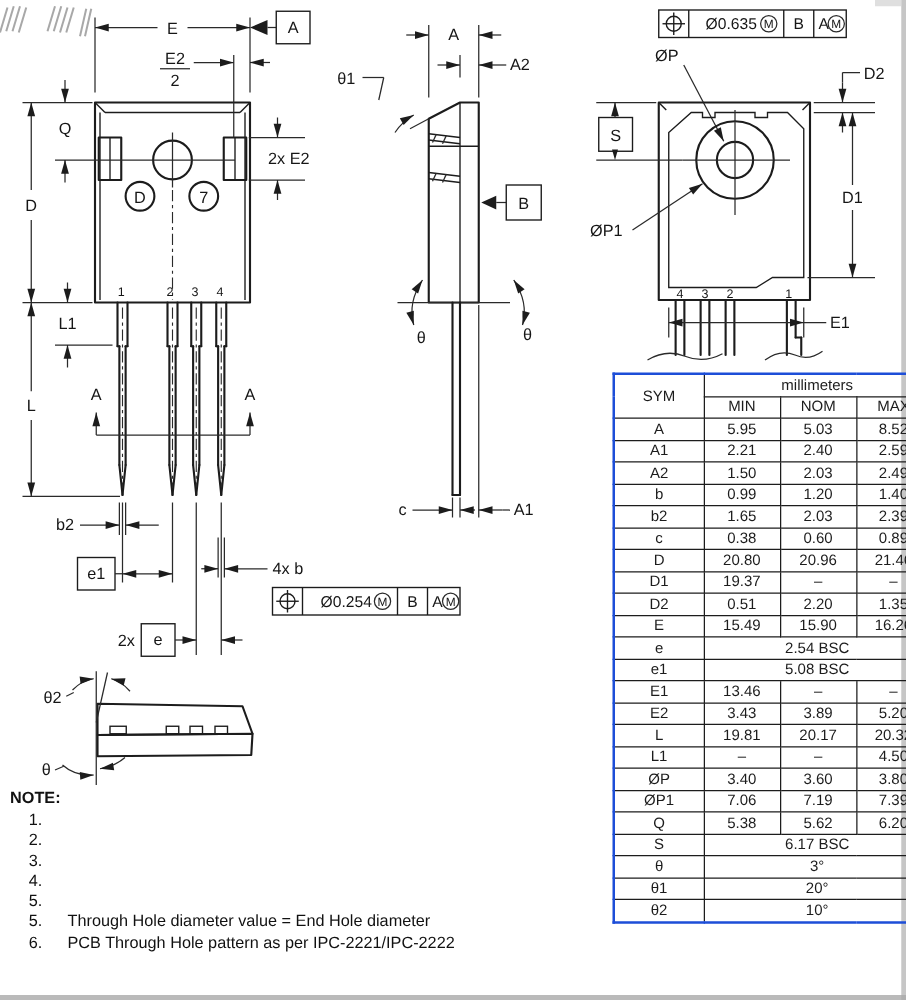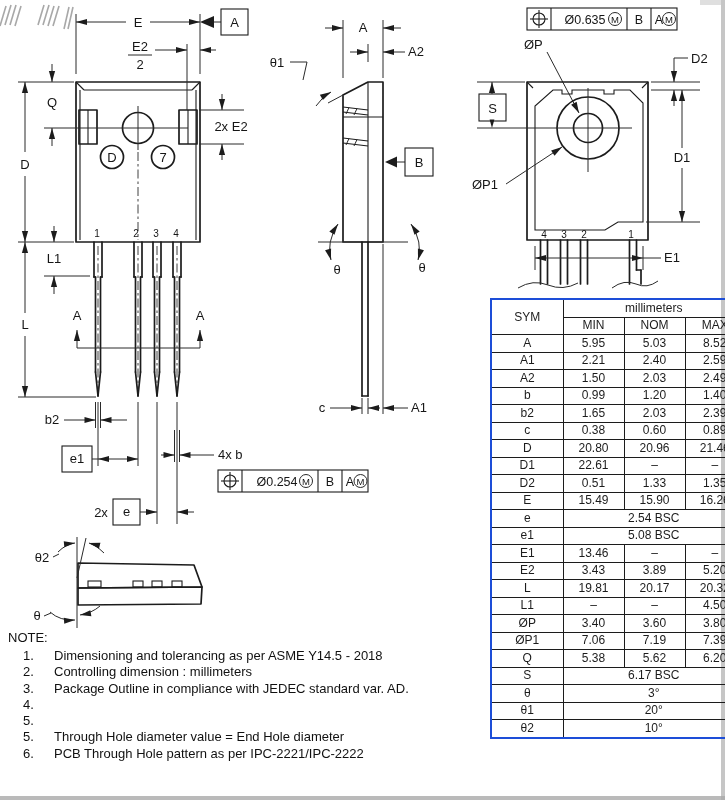--- a/index.html
+++ b/index.html
@@ -15,21 +15,21 @@
   .lbls{font:13px "Liberation Sans",sans-serif;text-anchor:start;}
   .sm{font:10px "Liberation Sans",sans-serif;text-anchor:middle;}
   .fcf{font:12.5px "Liberation Sans",sans-serif;text-anchor:middle;}
   .mm{font:9.5px "Liberation Sans",sans-serif;text-anchor:middle;}
   .wbg{fill:#fff;stroke:none;}
   table.dim{position:absolute;left:458px;top:298px;width:254px;border-collapse:collapse;
     table-layout:fixed;font:12px "Liberation Sans",sans-serif;color:#1c1c1c;
     border:2px solid #1d4ed8;margin-left:32px;}
   table.dim td{border:1px solid #1c1c1c;text-align:center;padding:0;height:16.5px;line-height:15px;}
   .notes{position:absolute;left:8px;top:630px;width:412px;font:13px "Liberation Sans",sans-serif;color:#111;}
-  .notes .title{line-height:16px;margin-bottom:2px;}
+  .notes .title{line-height:16px;margin-bottom:2px;font-weight:bold;}
   .note-item{display:flex;line-height:15.8px;margin-bottom:.5px;}
   .note-num{flex:none;width:46px;padding-left:15px;box-sizing:border-box;}
   .note-text{width:362px;text-align:justify;}
 </style>
 </head>
 <body>
 
 <svg width="725" height="800" viewBox="0 0 725 800">
   <defs>
     <marker id="arr" viewBox="0 0 12 8" markerWidth="12" markerHeight="8" refX="11.5" refY="4" orient="auto-start-reverse" markerUnits="userSpaceOnUse">
@@ -514,28 +514,28 @@
         <td>0.89</td>
       </tr>
       <tr>
         <td>D</td>
         <td>20.80</td>
         <td>20.96</td>
         <td>21.46</td>
       </tr>
       <tr>
         <td>D1</td>
-        <td>22.61</td>
+        <td>19.37</td>
         <td>–</td>
         <td>–</td>
       </tr>
       <tr>
         <td>D2</td>
         <td>0.51</td>
-        <td>1.33</td>
+        <td>2.20</td>
         <td>1.35</td>
       </tr>
       <tr>
         <td>E</td>
         <td>15.49</td>
         <td>15.90</td>
         <td>16.26</td>
       </tr>
       <tr>
         <td>e</td>
@@ -604,29 +604,26 @@
         <td colspan="3">10°</td>
       </tr>
     </tbody>
 </table>
 
 <div class="notes">
   <div class="title">NOTE:</div>
   <div>
       <div class="note-item">
         <div class="note-num">1.</div>
-        <div class="note-text">Dimensioning and tolerancing as per ASME Y14.5 - 2018</div>
       </div>
       <div class="note-item">
         <div class="note-num">2.</div>
-        <div class="note-text">Controlling dimension : millimeters</div>
       </div>
       <div class="note-item">
         <div class="note-num">3.</div>
-        <div class="note-text">Package Outline in compliance with JEDEC standard var. AD.</div>
       </div>
       <div class="note-item">
         <div class="note-num">4.</div>
       </div>
       <div class="note-item">
         <div class="note-num">5.</div>
       </div>
       <div class="note-item">
         <div class="note-num">5.</div>
         <div class="note-text">Through Hole diameter value = End Hole diameter</div>

